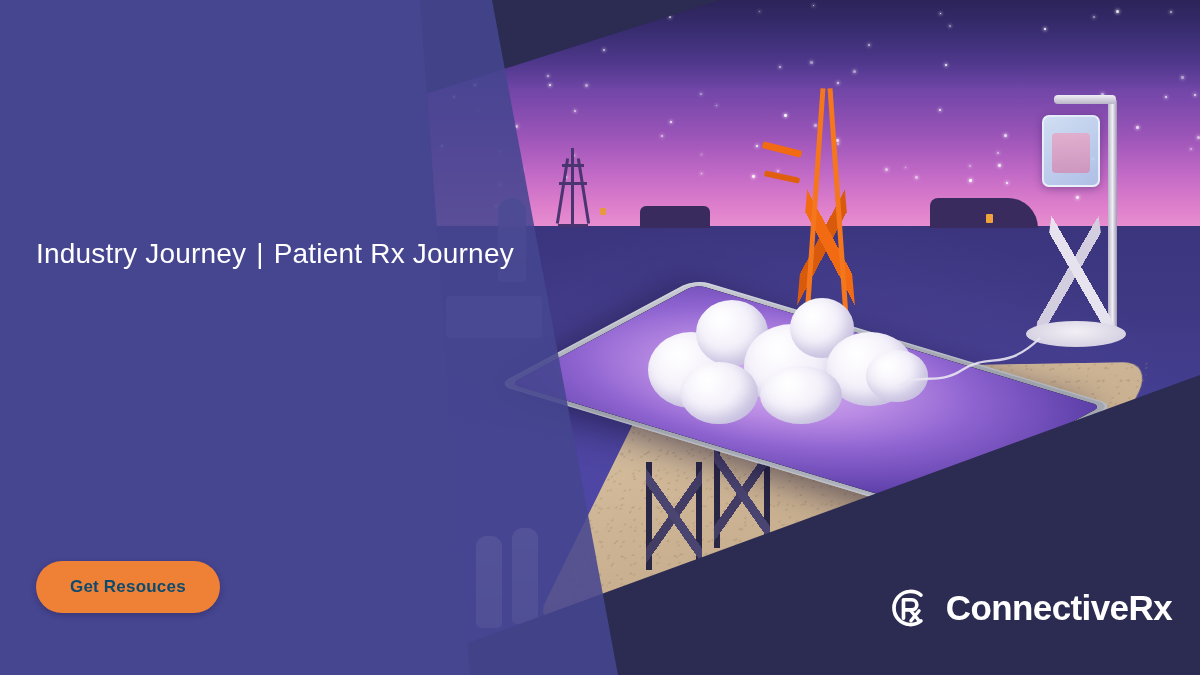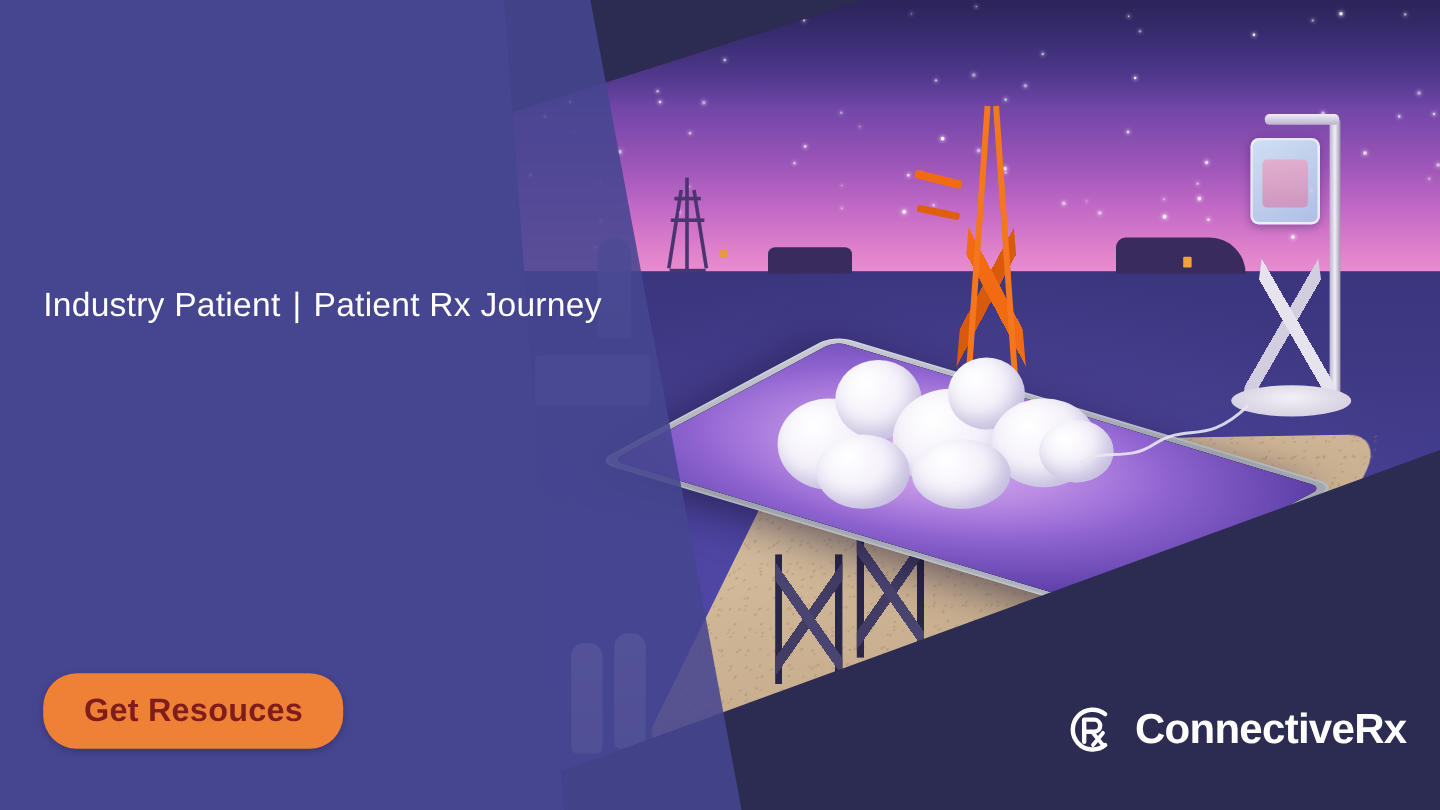--- a/index.html
+++ b/index.html
@@ -210,22 +210,22 @@
 
   .headline {
     position:absolute; top:300px; left:0; width:520px;
     font-size:42px; font-weight:bold; color:#ffffff;
     line-height:1.26; letter-spacing:-.4px;
   }
 
   .cta {
     position:absolute; top:561px; left:0;
     display:inline-block;
-    background:#ef8136; color:#7f1d1d;
-    font-size:27px; font-weight:bold;
+    background:#ef8136; color:#0c4a6e;
+    font-size:17px; font-weight:bold;
     padding:16px 34px; border:none; border-radius:28px;
     cursor:pointer; letter-spacing:.2px;
     box-shadow:0 2px 6px rgba(20,15,50,.28);
   }
 
   
   .logo {
     position:absolute; right:28px; bottom:44px;
     display:flex; align-items:center; gap:14px;
   }
@@ -448,21 +448,21 @@
   </div>
 
   <div class="wedge-top"></div>
   <div class="wedge-bottom"></div>
   <div class="panel"></div>
   <div class="panel-solid"></div>
 
   <div class="content">
 
     <div class="eyebrow">
-      <span>Industry Patient</span><span class="sep">|</span><span>Patient Rx Journey</span>
+      <span>Industry Journey</span><span class="sep">|</span><span>Patient Rx Journey</span>
     </div>
 
 
     <button class="cta">Get Resouces</button>
   </div>
 
   <div class="logo">
     <svg class="logo-mark" viewBox="0 0 100 100">
       <path d="M 76 22 A 36 36 0 1 0 76 78" fill="none" stroke="#ffffff" stroke-width="8" stroke-linecap="round"></path>
       <path d="M 38 72 L 38 32 L 56 32 A 11 11 0 0 1 56 54 L 38 54" fill="none" stroke="#ffffff" stroke-width="8" stroke-linejoin="round" stroke-linecap="round"></path>

